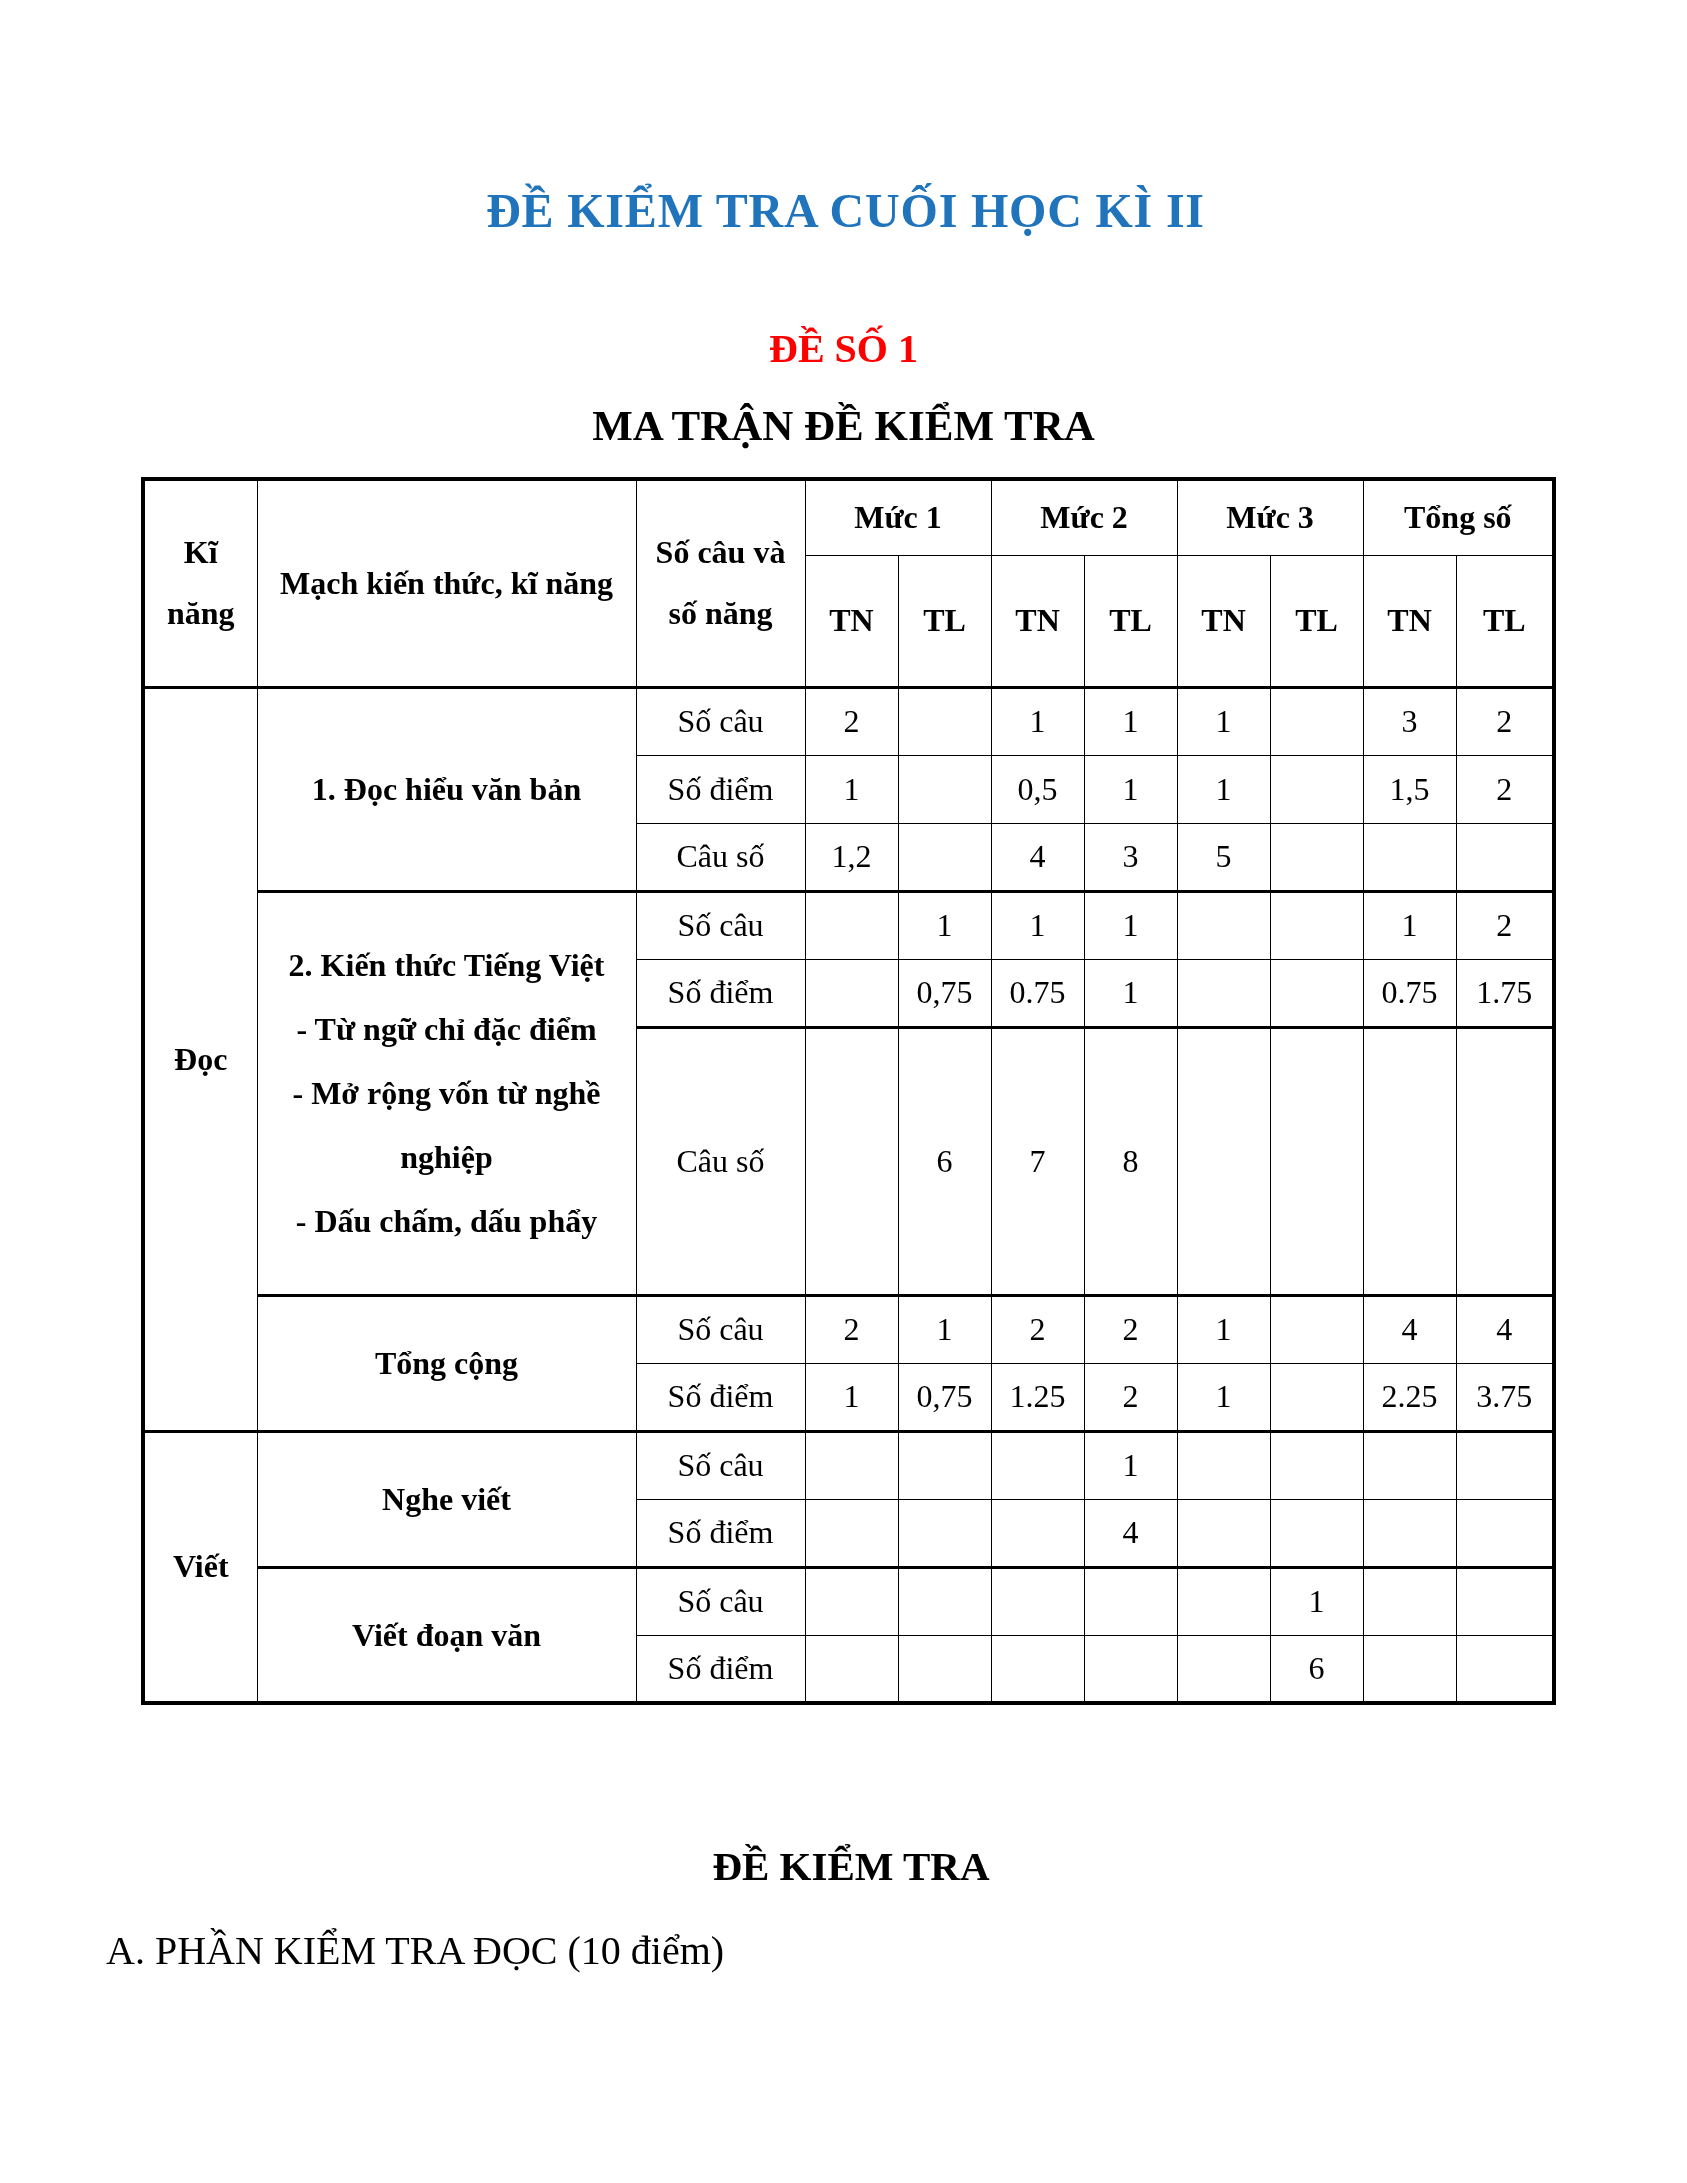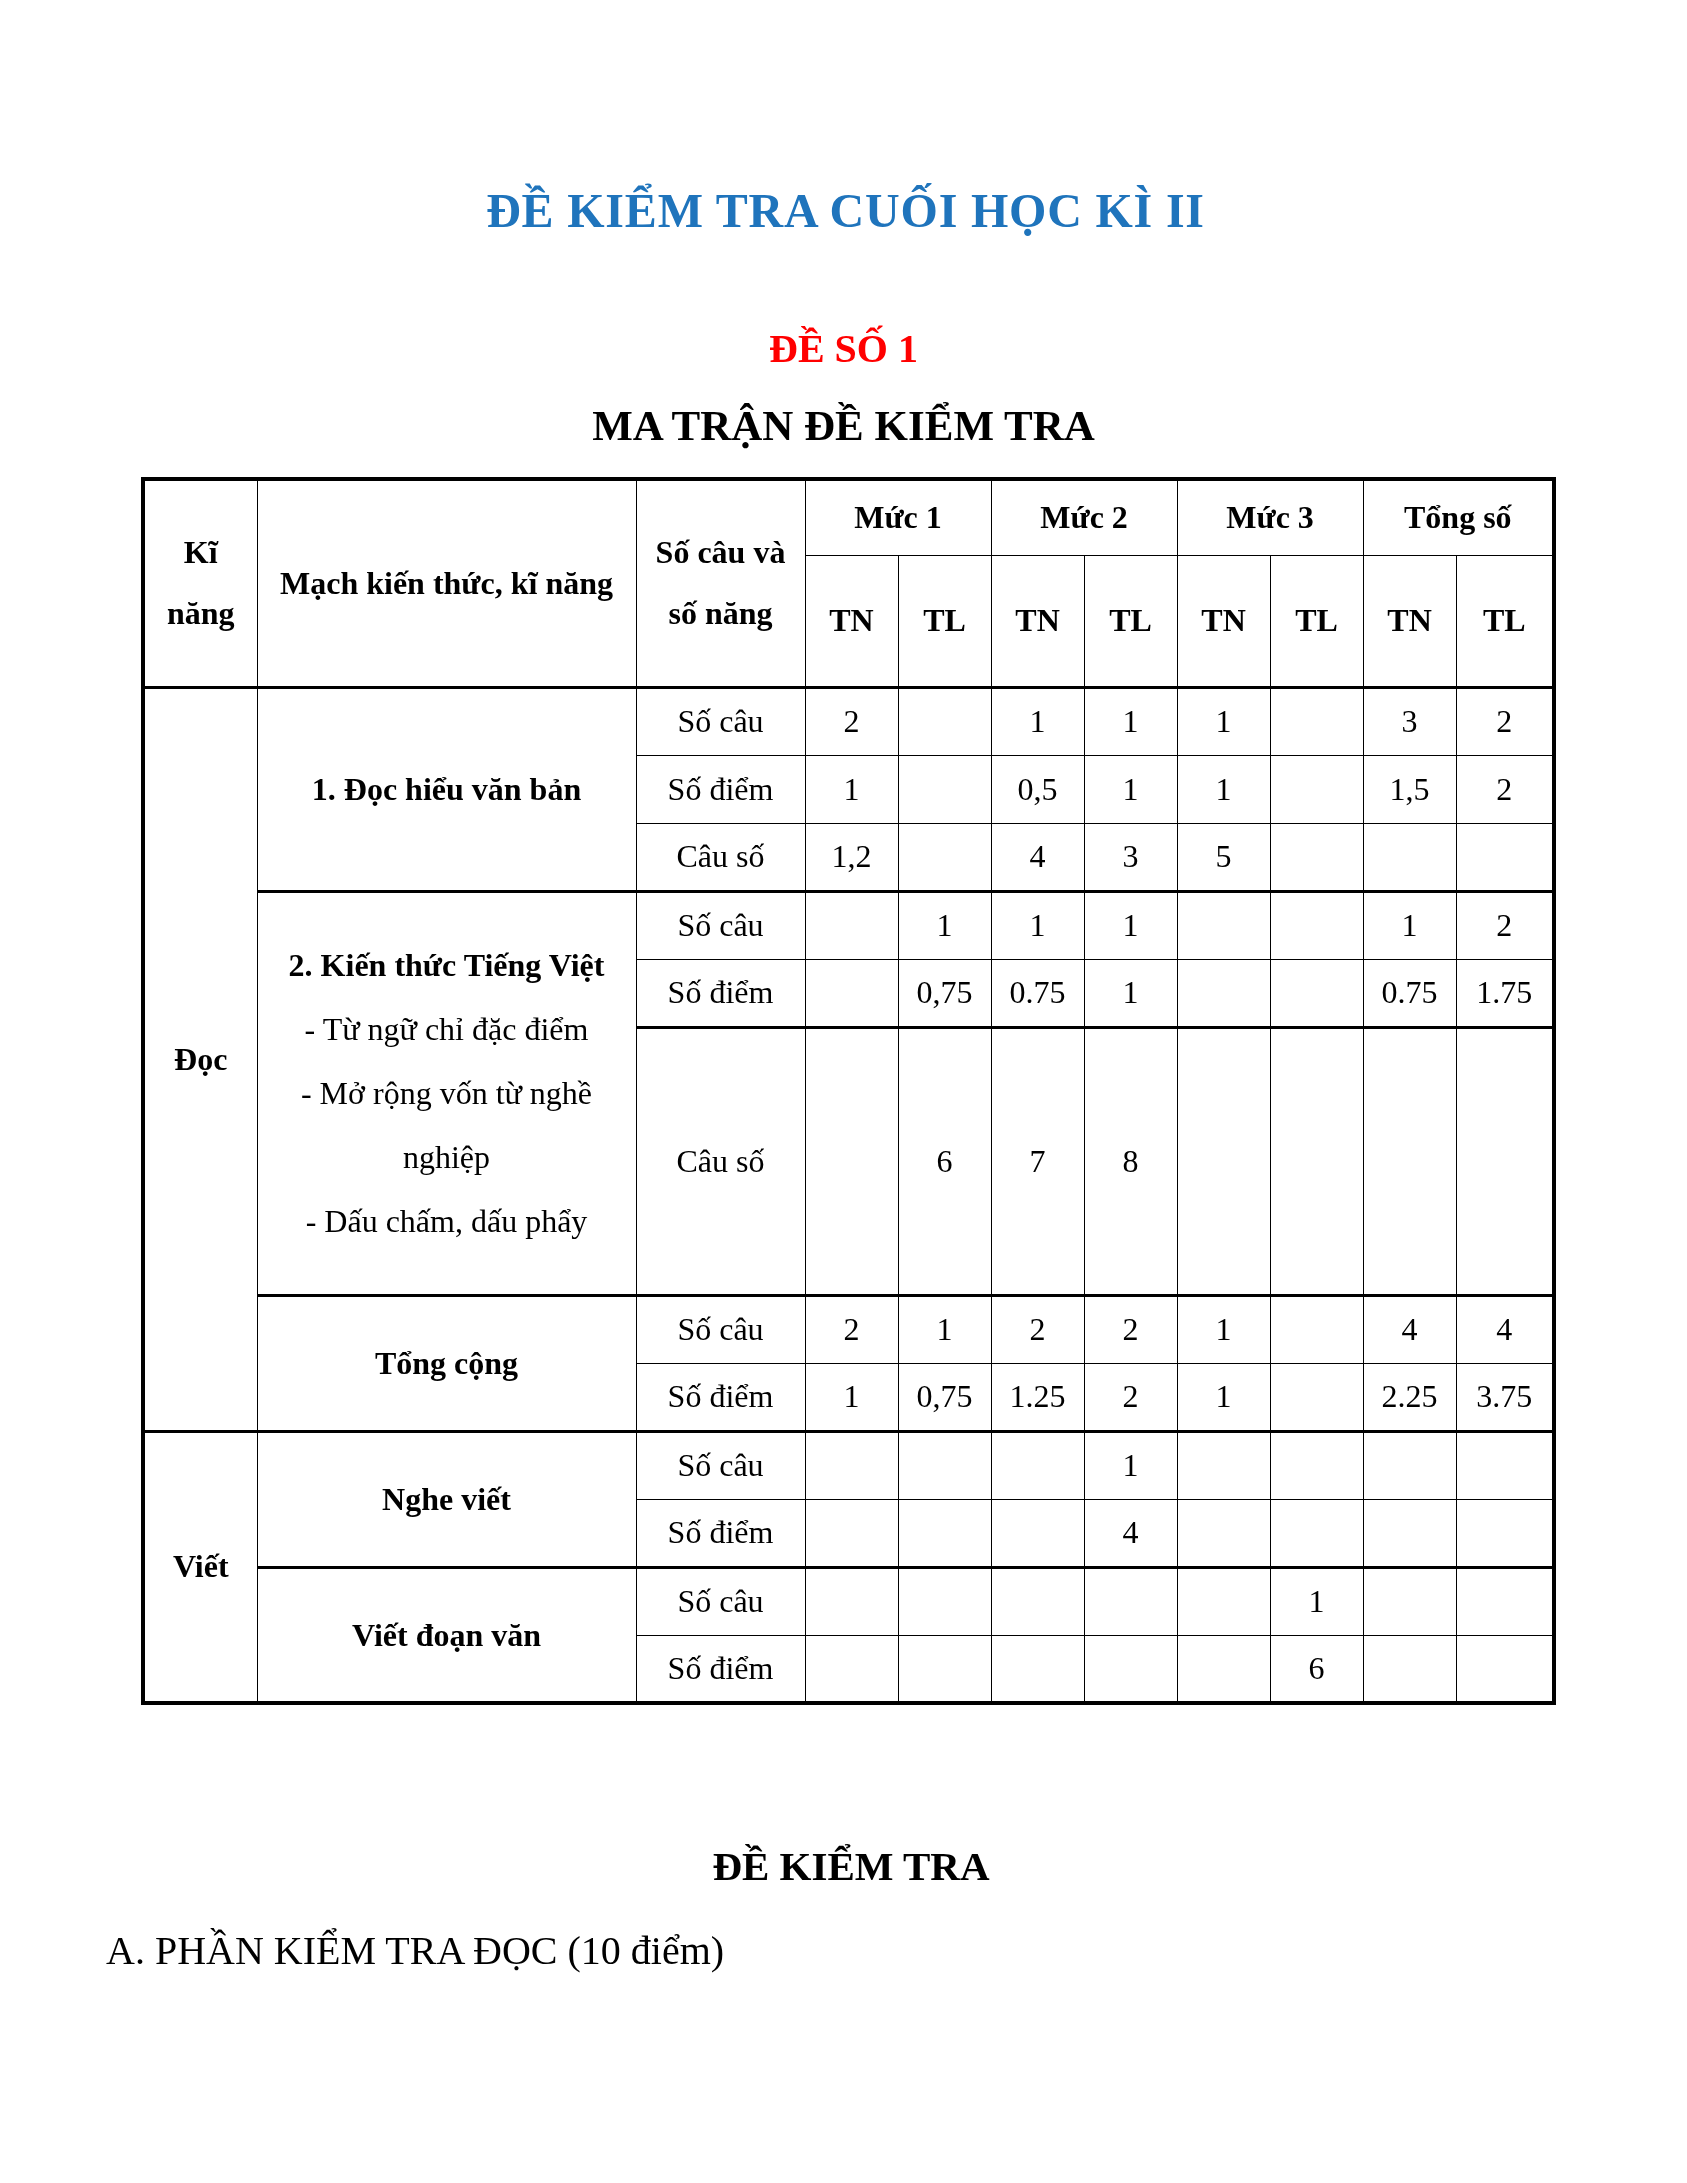--- a/index.html
+++ b/index.html
@@ -42,21 +42,21 @@
   table.matrix th{font-weight:bold;}
   tr.hr1{height:76px;}
   tr.hr2{height:132px;}
   tr.hr1 th, tr.hr2 th{line-height:1.9;}
   tr.br{height:68px;}
   tr.br.tall{height:268px;}
   tr.thick-top th, tr.thick-top td{border-top:3.2px solid #000;}
   th.skill{font-size:33px;}
   th.mach{line-height:2.0;padding:0 11px;}
   th.mach .sec-title{font-weight:bold;}
-  th.mach .sec-item{font-weight:normal;}
+  th.mach .sec-item{font-weight:bold;}
   td.lab{font-weight:normal;}
   .footer-head{
     font-size:41px;font-weight:bold;color:var(--ink);
     margin:141px 0 0 0;line-height:1.0;padding-left:15px;
   }
   .section-a{
     font-size:40px;font-weight:normal;color:var(--ink);
     margin:44px 0 0 106px;line-height:1.0;
   }
 </style>

